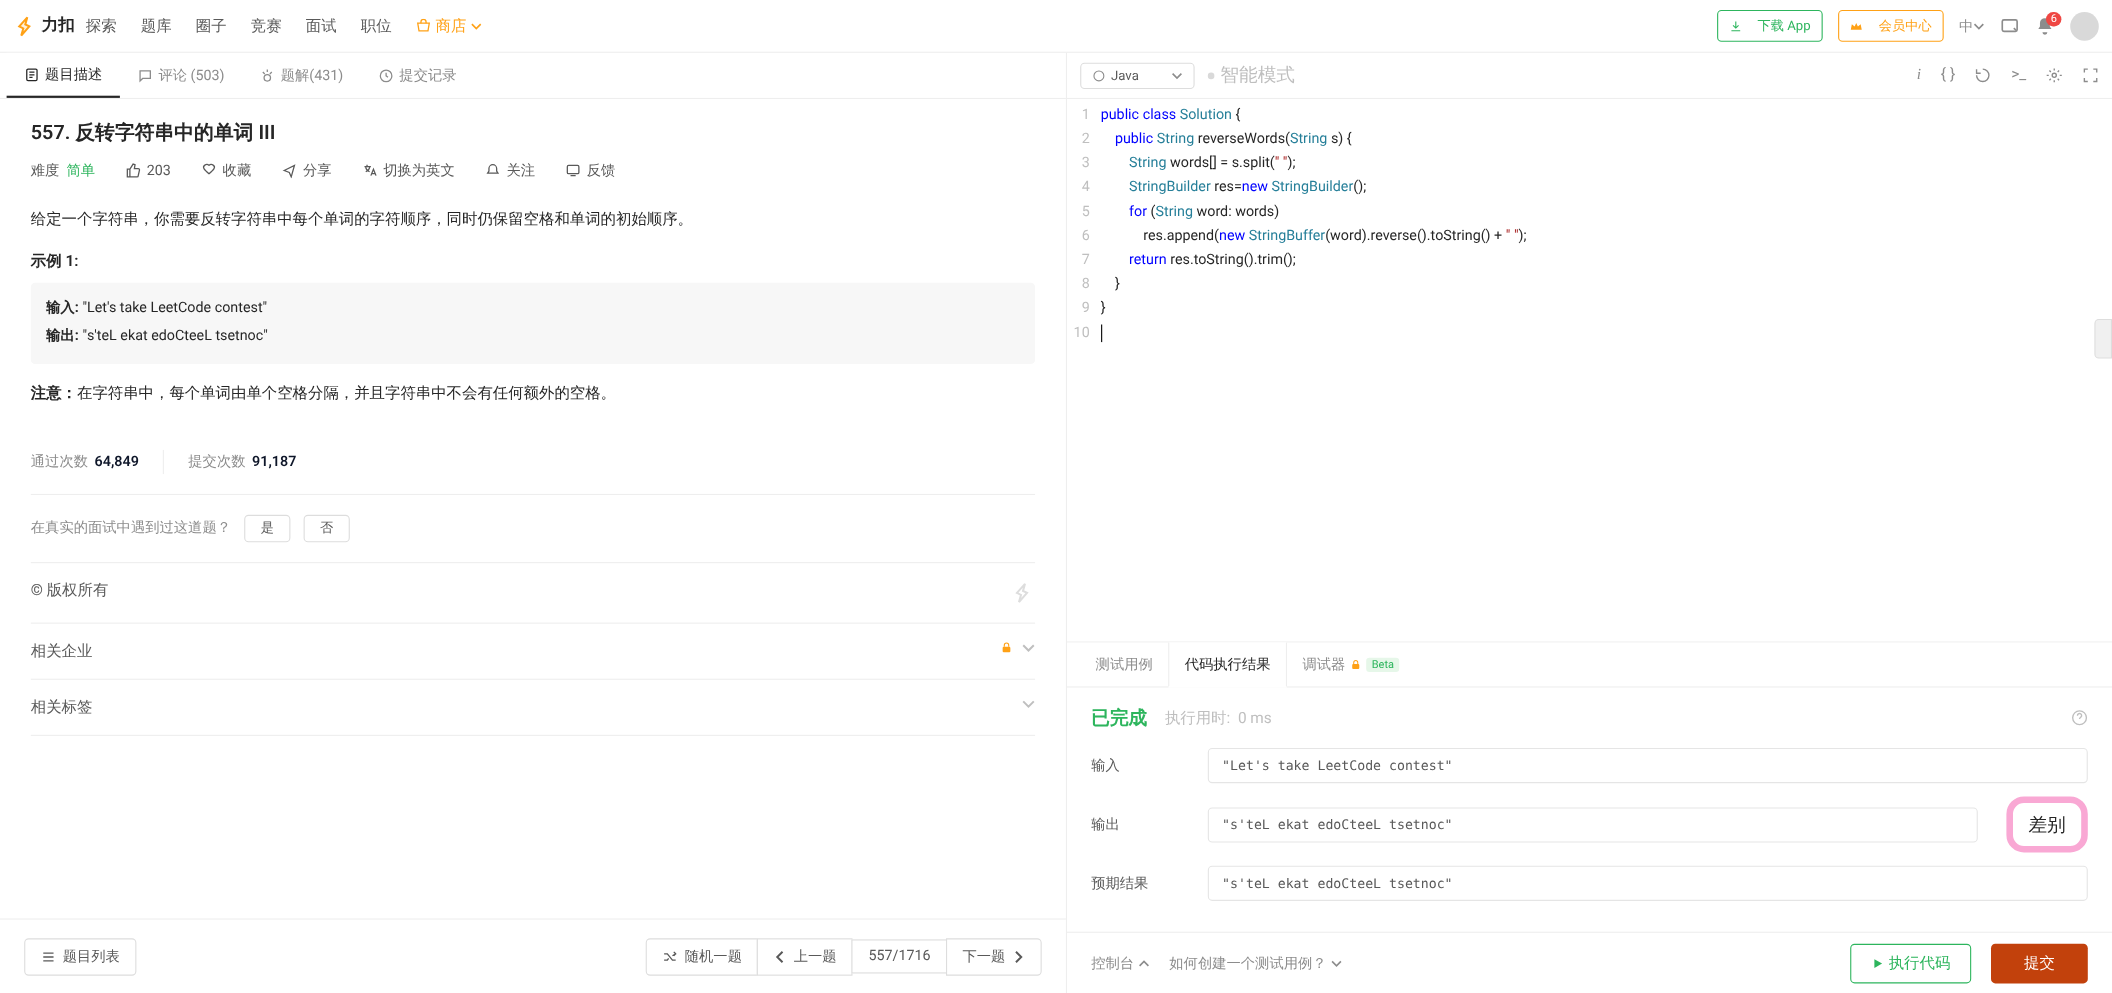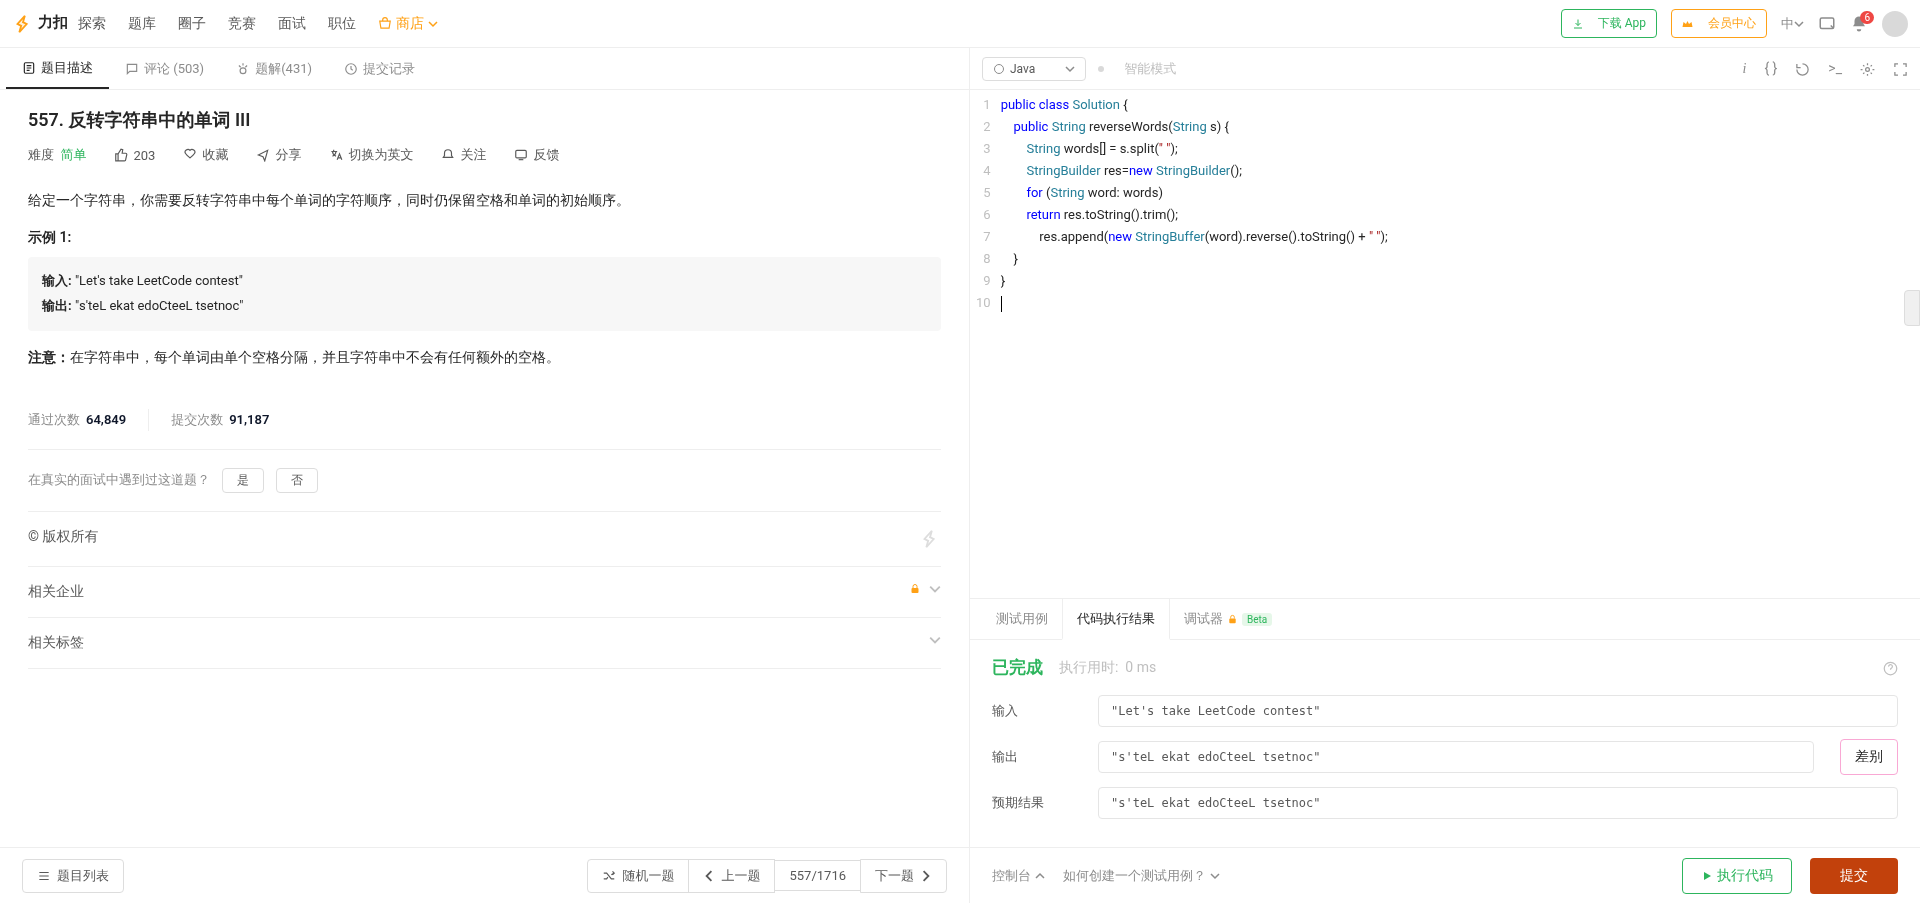--- a/index.html
+++ b/index.html
@@ -36,27 +36,27 @@
 .note b{font-weight:600;}
 .stats-row{display:flex;align-items:center;gap:22px;font-size:13px;color:#8c8c8c;padding:18px 0;border-bottom:1px solid #eee;}
 .stats-row .num{color:#0f172a;font-weight:600;margin-left:6px;}
 .vline{width:1px;height:22px;background:#eee;}
 .interview-row{display:flex;align-items:center;gap:12px;padding:18px 0;border-bottom:1px solid #eee;font-size:13px;color:#8c8c8c;}
 .small-btn{border:1px solid #ddd;padding:3px 14px;border-radius:4px;font-size:12px;color:#595959;background:#fff;cursor:pointer;}
 .collapse-section{display:flex;align-items:flex-start;justify-content:space-between;padding:16px 0;border-bottom:1px solid #eee;font-size:14px;color:#595959;cursor:pointer;}
 .collapse-section .right{display:flex;align-items:center;gap:8px;color:#bfbfbf;}
 .lc-watermark{color:#ddd;}
 
-.left-footer{height:56px;border-top:1px solid #eee;display:flex;align-items:center;padding:0 22px;gap:14px;}
+.left-footer{height:68px;border-top:1px solid #eee;display:flex;align-items:center;padding:0 22px;gap:14px;}
 .foot-btn{border:1px solid #ddd;padding:7px 14px;border-radius:4px;display:flex;align-items:center;gap:6px;font-size:13px;color:#595959;cursor:pointer;background:#fff;}
 
 .right-panel{flex:1;display:flex;flex-direction:column;}
 .editor-toolbar{height:42px;border-bottom:1px solid #eee;display:flex;align-items:center;padding:0 12px;gap:12px;}
 .lang-select{border:1px solid #ddd;padding:4px 10px;border-radius:4px;font-size:12px;color:#595959;display:flex;align-items:center;gap:30px;cursor:pointer;}
-.smart-mode{color:#bfbfbf;font-size:13px;display:flex;align-items:center;gap:20px;}
+.smart-mode{color:#bfbfbf;font-size:17px;display:flex;align-items:center;gap:5px;}
 .editor-tools{margin-left:auto;display:flex;gap:18px;color:#8c8c8c;}
 .editor-tools span{cursor:pointer;font-size:14px;}
 
 .code-editor{flex:1;display:flex;font-family:Menlo,Monaco,Consolas,monospace;font-size:13px;overflow:auto;background:#fff;position:relative;}
 .gutter{background:#fff;color:#bfbfbf;text-align:right;padding:4px 10px 4px 6px;user-select:none;}
 .gutter div{line-height:22px;}
 .code-lines{padding:4px 0;flex:1;}
 .code-lines div{line-height:22px;white-space:pre;}
 .kw{color:#0000ff;}
 .cls{color:#267f99;}
@@ -68,21 +68,21 @@
 .rtab{padding:0 14px;display:flex;align-items:center;font-size:13px;color:#8c8c8c;cursor:pointer;gap:4px;}
 .rtab.active{color:#262626;background:#fff;border-bottom:2px solid #fff;margin-bottom:-1px;border-left:1px solid #eee;border-right:1px solid #eee;}
 .beta{background:#e6f7e9;color:#2db55d;font-size:10px;padding:1px 5px;border-radius:3px;}
 .result-body{padding:16px 22px;flex:0 0 auto;}
 .result-header{display:flex;align-items:center;gap:16px;margin-bottom:16px;}
 .status{color:#2db55d;font-size:17px;font-weight:600;}
 .time-label{color:#bfbfbf;font-size:14px;}
 .io-row{display:flex;align-items:center;margin-bottom:12px;gap:16px;}
 .io-label{width:90px;font-size:13px;color:#595959;}
 .io-box{flex:1;border:1px solid #e5e5e5;border-radius:4px;padding:8px 12px;font-family:Menlo,Monaco,Consolas,monospace;font-size:12px;color:#595959;}
-.diff-btn{border:1px solid #f9a8d4;padding:8px 14px;border-radius:4px;margin-left:10px;font-size:14px;cursor:pointer;}
+.diff-btn{border:6px solid #f9a8d4;padding:8px 14px;border-radius:16px;margin-left:10px;font-size:17px;cursor:pointer;}
 
 .right-footer{height:56px;border-top:1px solid #eee;display:flex;align-items:center;padding:0 22px;gap:18px;}
 .right-footer .link{color:#8c8c8c;font-size:13px;display:flex;align-items:center;gap:4px;cursor:pointer;}
 .run-btn{border:1px solid #2db55d;color:#2db55d;padding:8px 18px;border-radius:4px;font-size:14px;display:flex;align-items:center;gap:4px;cursor:pointer;background:#fff;margin-left:auto;}
 .submit-btn{background:#c2410c;color:#fff;border:none;padding:9px 30px;border-radius:4px;font-size:14px;cursor:pointer;}
 svg{display:inline-block;vertical-align:middle;}
 .sidebar-handle{position:absolute;right:0;top:200px;width:16px;height:36px;background:#f0f0f0;border-radius:4px 0 0 4px;border:1px solid #ddd;}
 </style>
 </head>
 <body>
@@ -347,22 +347,22 @@
           <div>8</div>
           <div>9</div>
           <div>10</div>
         </div>
       <div class="code-lines" id="code-lines">
           <div><span class="kw">public</span><span> </span><span class="kw">class</span><span> </span><span class="cls">Solution</span><span> {</span></div>
           <div><span>    </span><span class="kw">public</span><span> </span><span class="cls">String</span><span> reverseWords(</span><span class="cls">String</span><span> s) {</span></div>
           <div><span>        </span><span class="cls">String</span><span> words[] = s.split(</span><span class="str">" "</span><span>);</span></div>
           <div><span>        </span><span class="cls">StringBuilder</span><span> res=</span><span class="kw">new</span><span> </span><span class="cls">StringBuilder</span><span>();</span></div>
           <div><span>        </span><span class="kw">for</span><span> (</span><span class="cls">String</span><span> word: words)</span></div>
+          <div><span>            res.append(</span><span class="kw">new</span><span> </span><span class="cls">StringBuffer</span><span>(word).reverse().toString() + </span><span class="str">" "</span><span>);</span></div>
           <div><span>        </span><span class="kw">return</span><span> res.toString().trim();</span></div>
-          <div><span>            res.append(</span><span class="kw">new</span><span> </span><span class="cls">StringBuffer</span><span>(word).reverse().toString() + </span><span class="str">" "</span><span>);</span></div>
           <div><span>    }</span></div>
           <div><span>}</span></div>
           <div class="cursor-line"><span></span></div>
         </div>
       <div class="sidebar-handle"></div>
     </div>
 
     <div class="result-tabs">
       <div class="rtab">测试用例</div>
       <div class="rtab active">代码执行结果</div>

